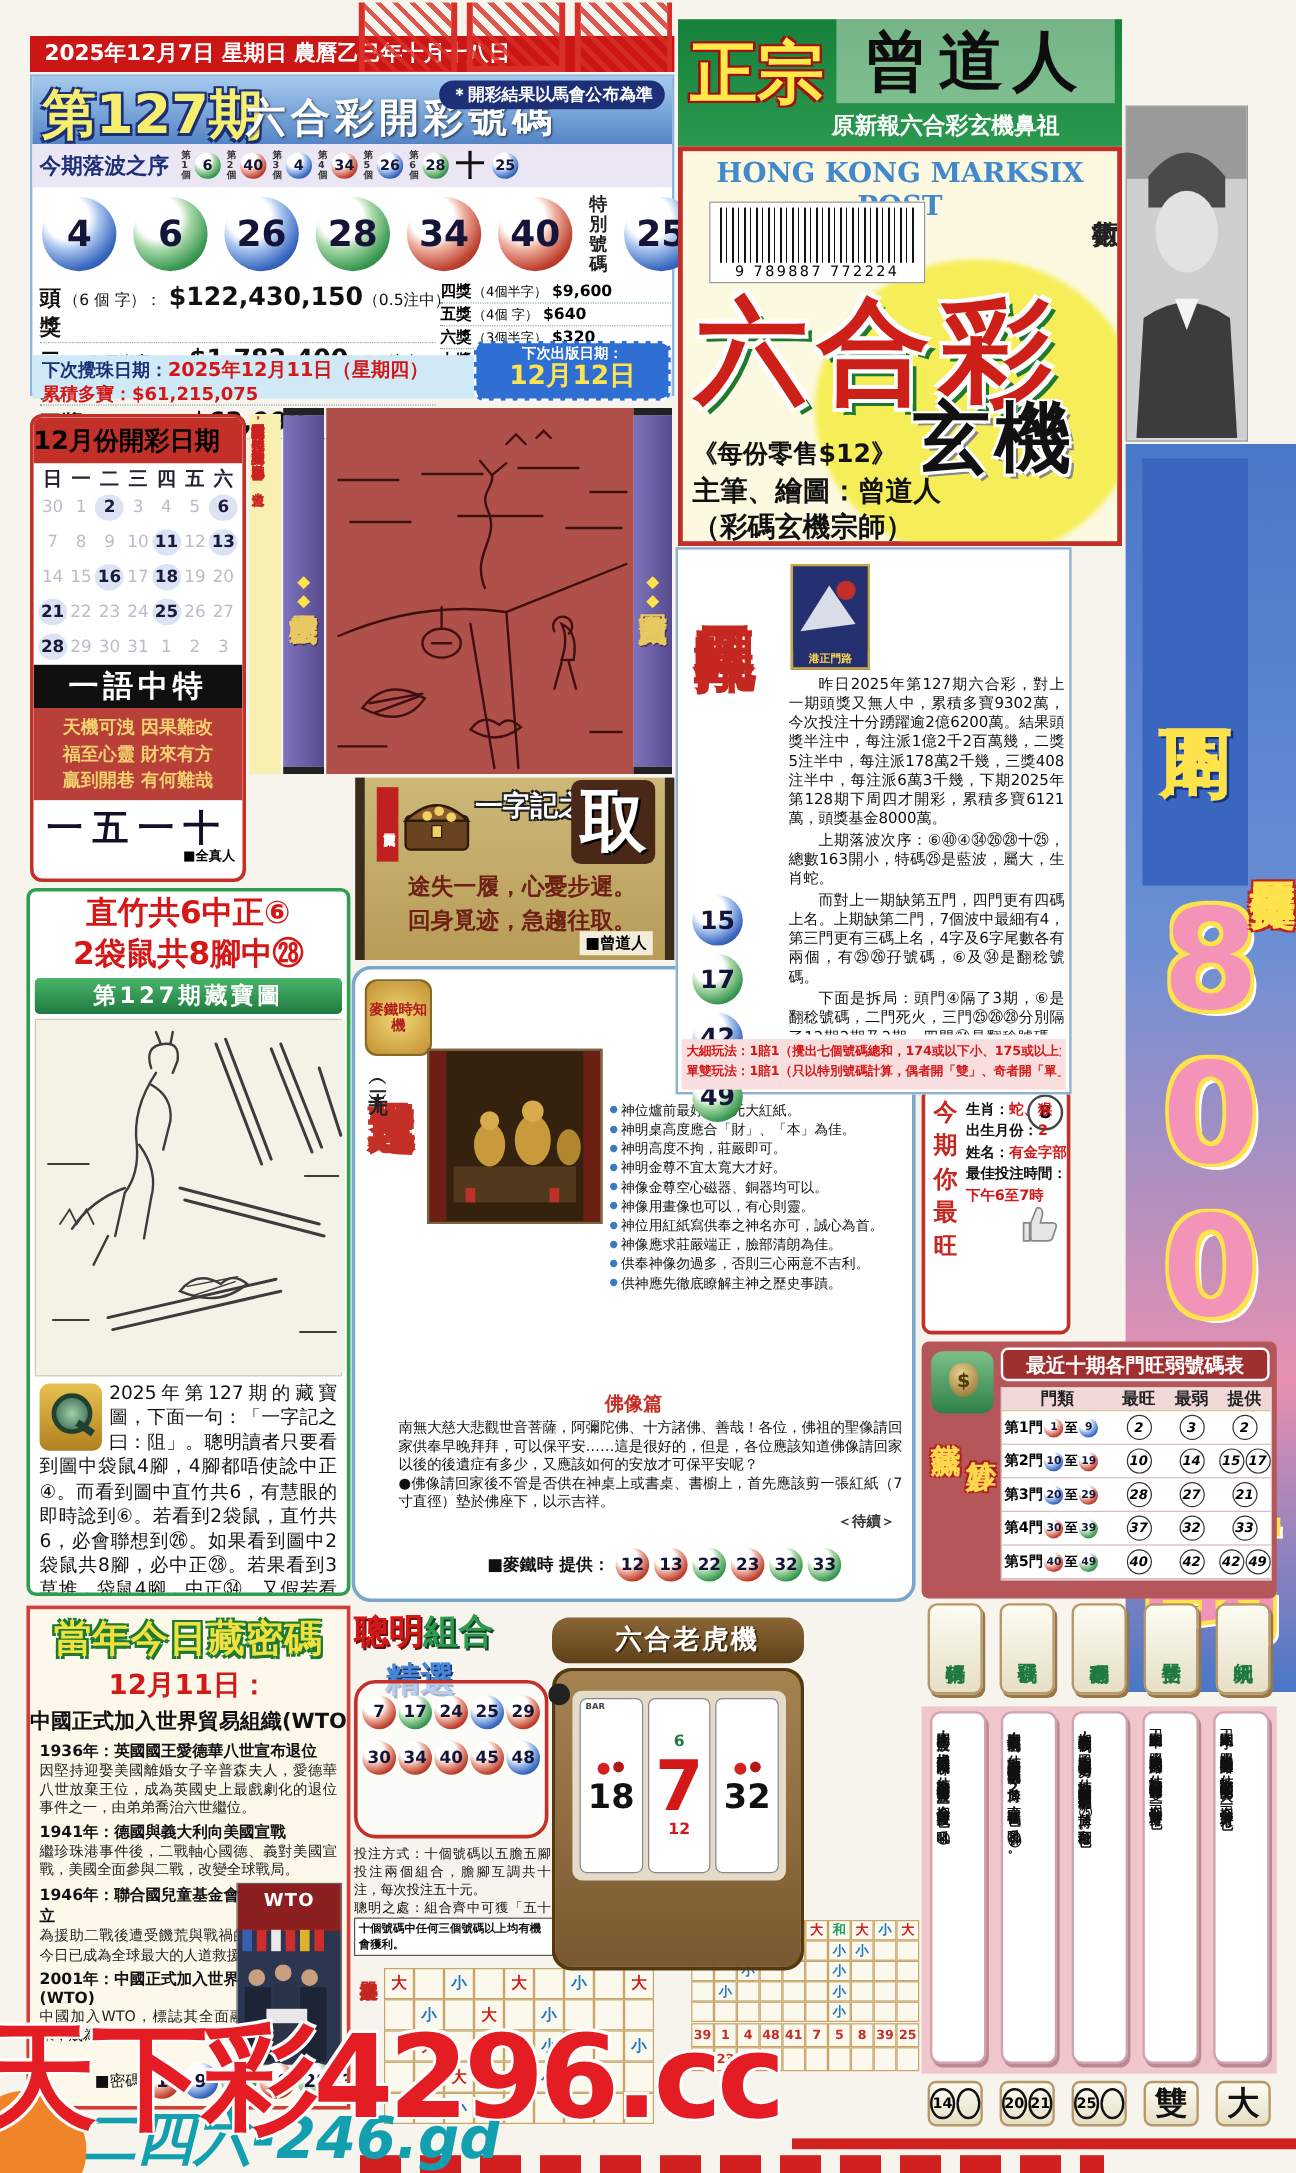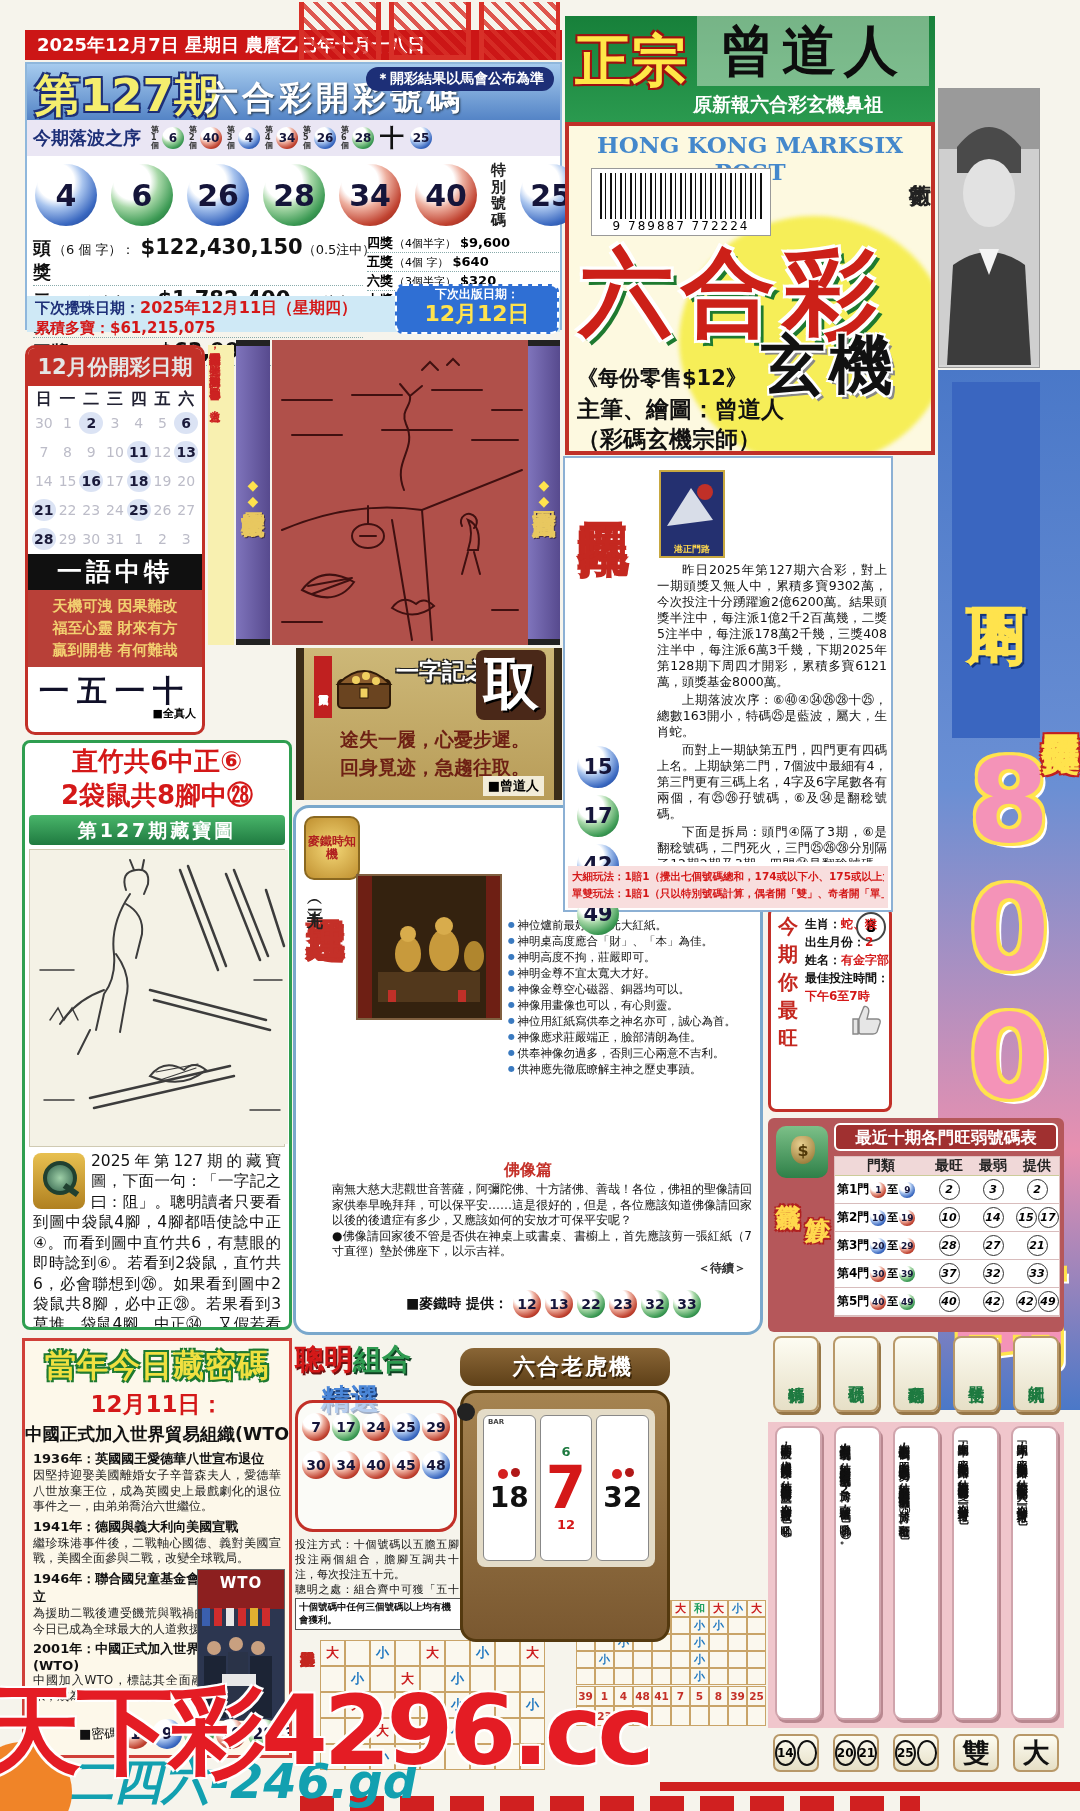--- a/index.html
+++ b/index.html
@@ -59,21 +59,21 @@
   
   .portrait{left:938px;top:88px;width:100px;height:278px;background:#d6d6d6;border:1px solid #999;}
   .rail-bg{left:938px;top:370px;width:142px;height:1040px;background:linear-gradient(180deg,#4a78c8,#6a8fd4 40%,#e890b0 75%,#4a78c8);}
   .rail-week{left:952px;top:382px;width:88px;height:356px;background:#3a66c0;display:flex;align-items:center;justify-content:center;}
   .rail-week span{font-size:62px;font-weight:900;color:#ffe34d;text-shadow:2px 2px 0 #13337a;line-height:1.2;}
   .jp{width:142px;height:128px;text-align:center;font-size:116px;line-height:118px;font-weight:900;color:#f493b8;text-shadow:3px 3px 0 #ffe34d,-3px -3px 0 #ffe34d,3px -3px 0 #ffe34d,-3px 3px 0 #ffe34d,5px 5px 0 #fff;}
   .rail-tagline{left:1036px;top:690px;width:44px;height:480px;z-index:15;}
   .rail-tagline span{font-size:38px;font-weight:900;color:#ffe34d;text-shadow:2px 2px 0 #c02020,-2px -2px 0 #c02020,2px -2px 0 #c02020,-2px 2px 0 #c02020;line-height:1.25;}
   
   .cal-box{left:25px;top:345px;width:180px;height:390px;background:#fff;border:3px solid #c23028;border-radius:10px;box-sizing:border-box;overflow:hidden;}
-  .cal-title{background:#c23028;color:#e5e5e5;font-size:21px;font-weight:900;text-align:center;line-height:38px;height:38px;white-space:nowrap;}
+  .cal-title{background:#c23028;color:#000000;font-size:21px;font-weight:900;line-height:38px;height:38px;white-space:nowrap;}
   .cal-week{display:grid;grid-template-columns:repeat(7,1fr);text-align:center;font-weight:900;color:#223;font-size:16px;padding:3px 4px 0;}
   .cal-grid{display:grid;grid-template-columns:repeat(7,1fr);text-align:center;padding:2px 4px;row-gap:7px;}
   .cal-cell{font-size:14px;line-height:22px;height:22px;}
   .cal-cell[data-hl="0"]{color:#bcbcc8;}
   .cal-cell[data-hl="1"]{color:#1a1a3a;font-weight:900;background:#dbe3f4;border-radius:50%;}
   .slogan-bar{background:#101010;color:#fff;font-size:25px;font-weight:900;text-align:center;letter-spacing:4px;height:36px;line-height:36px;margin-top:2px;}
   .slogan-body{background:#b84038;padding:6px 4px;text-align:center;}
   .slogan-line{color:#f2d070;font-weight:bold;font-size:15px;font-family:"DejaVu Serif","Liberation Serif",serif;line-height:1.45;white-space:nowrap;}
   .slogan-ans{background:#fff;text-align:center;position:relative;height:56px;}
   .slogan-ans-word{font-size:30px;font-weight:900;letter-spacing:8px;color:#101028;line-height:48px;font-family:"DejaVu Serif","Liberation Serif",serif;}

